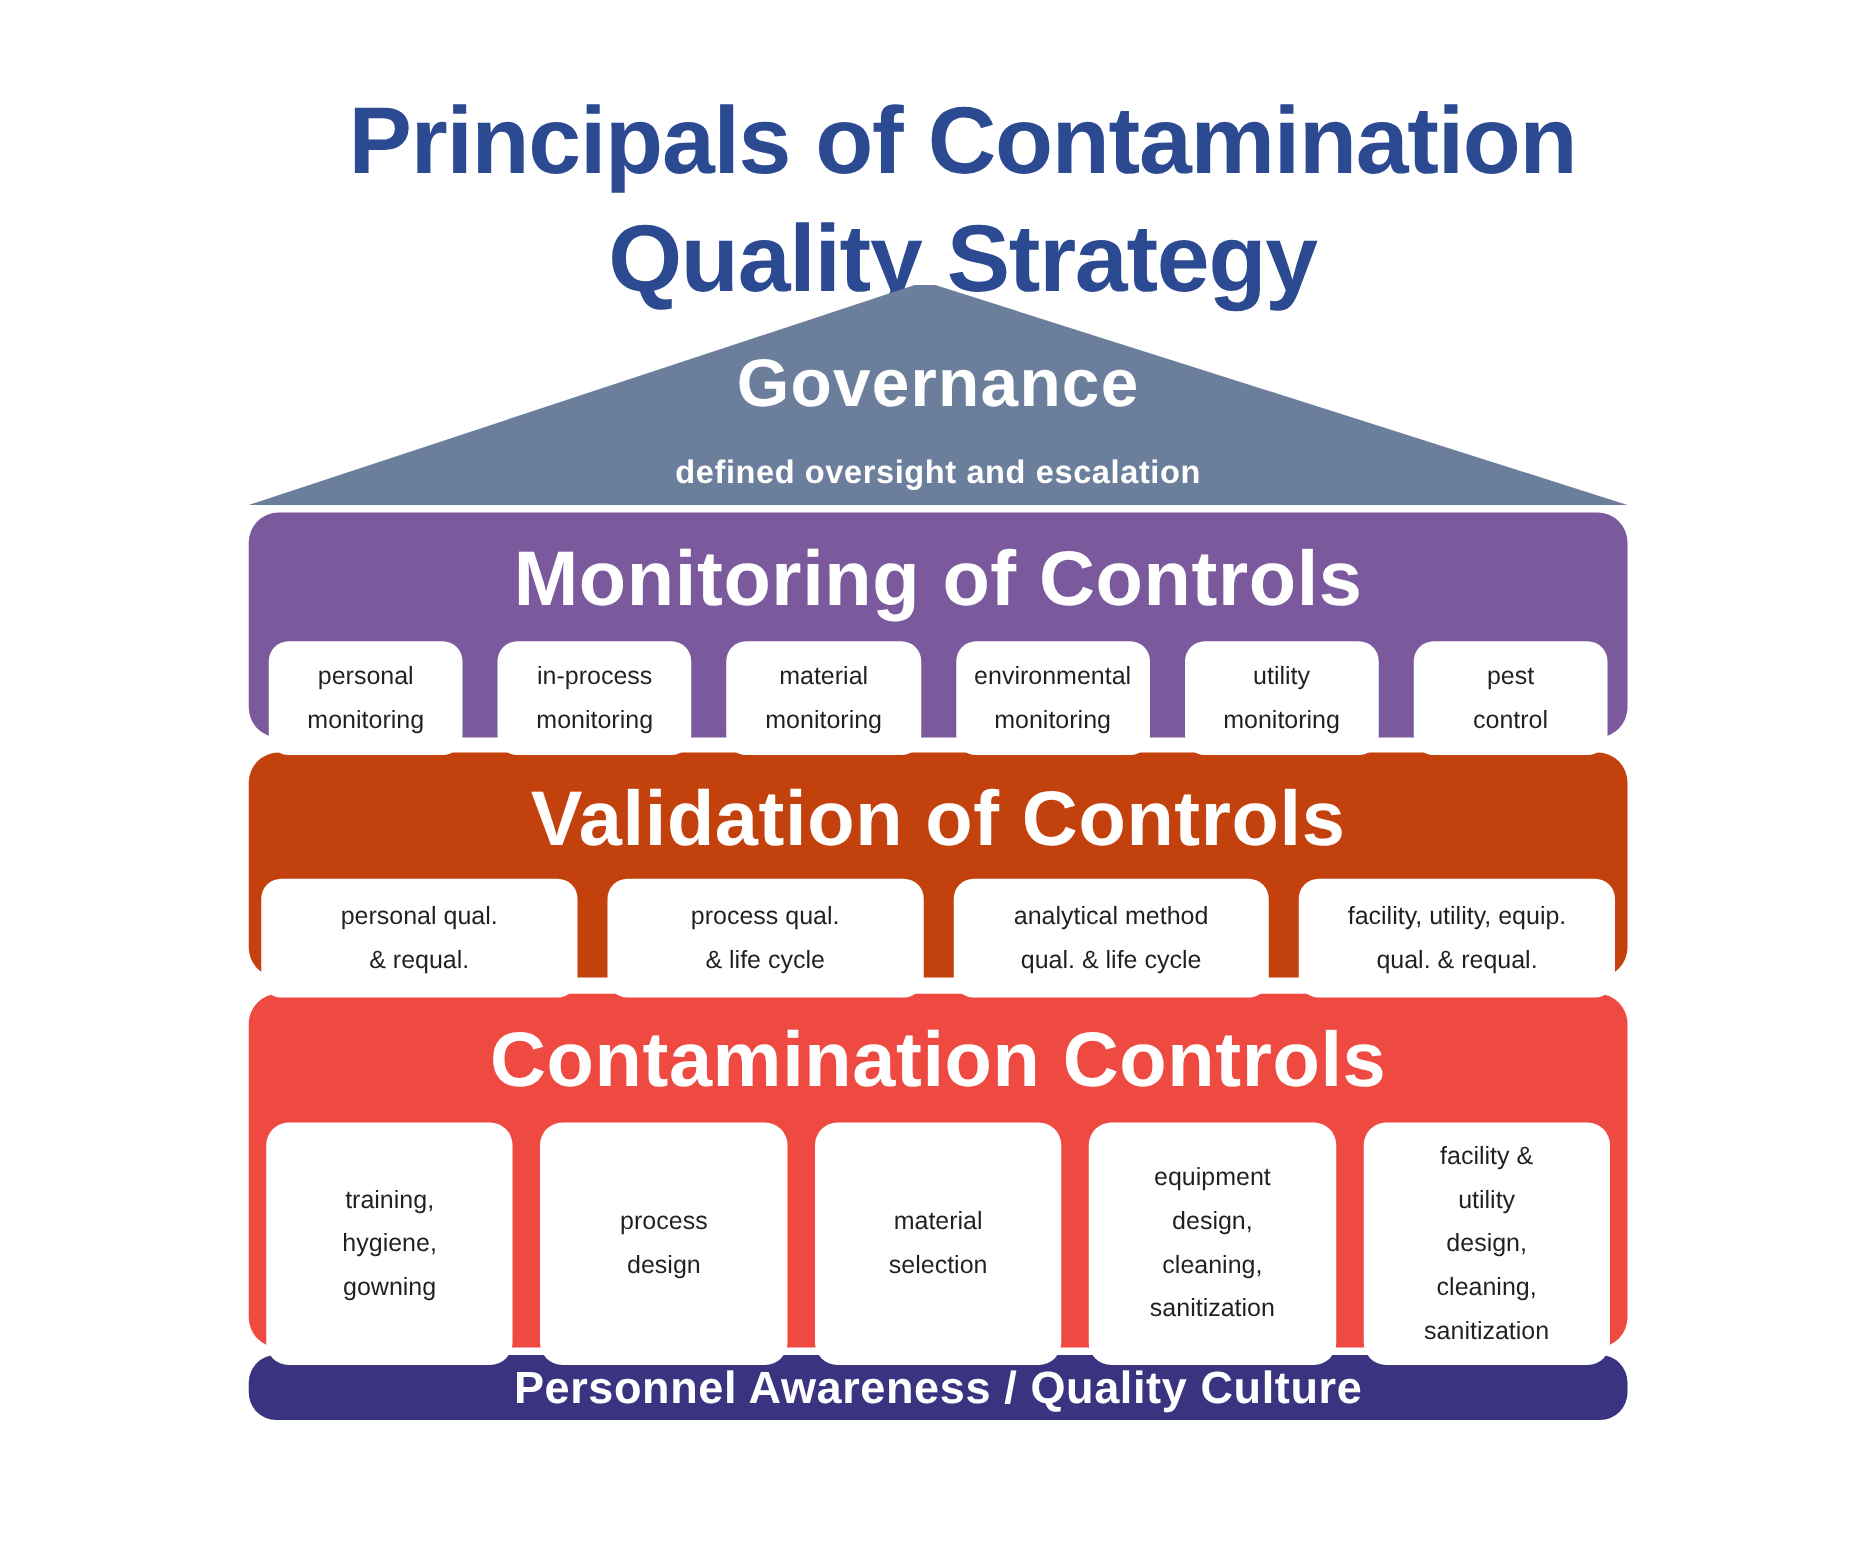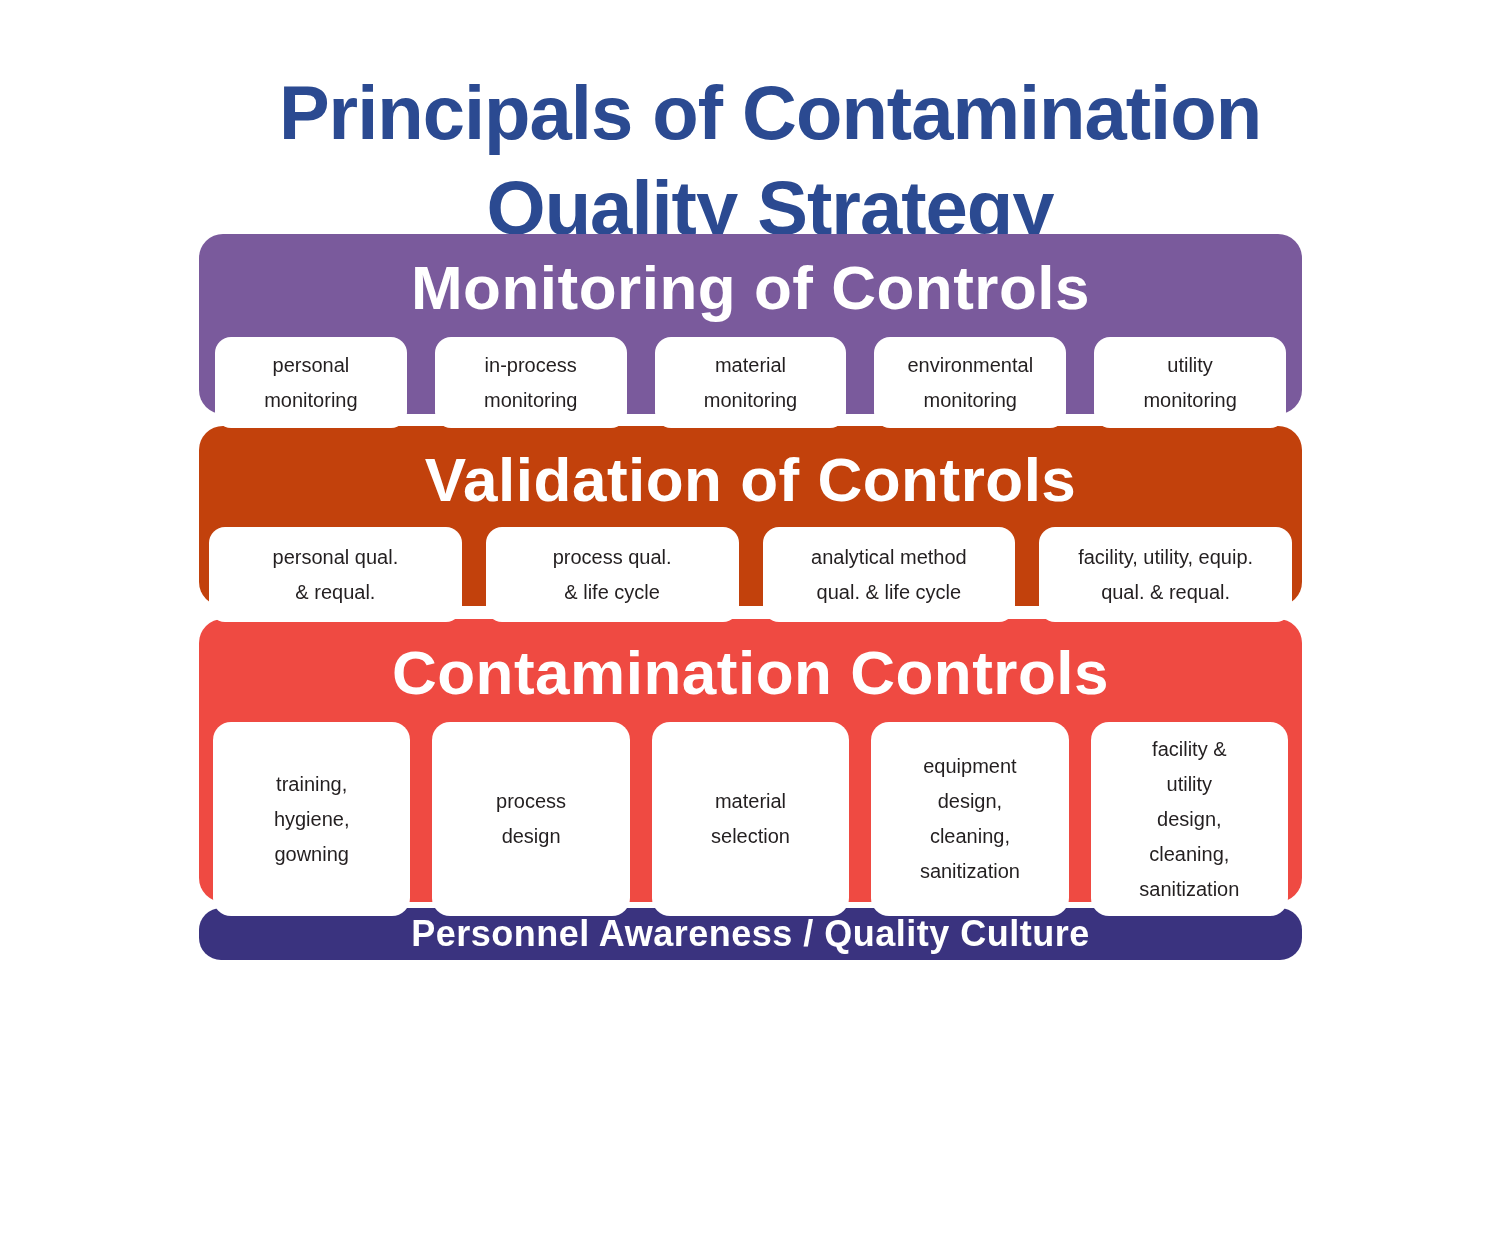--- a/index.html
+++ b/index.html
@@ -129,20 +129,24 @@
 
 <div class="canvas">
 
   <h1 class="title">
     <span style="display:block">Principals of Contamination</span>
     <span style="display:block">Quality Strategy</span>
   </h1>
 
   <div class="stack">
 
+    <div class="roof">
+      <div class="roof-heading">Governance</div>
+      <div class="roof-subheading">defined oversight and escalation</div>
+    </div>
 
     <div class="band band-purple">
       <div class="band-heading">Monitoring of Controls</div>
       <div class="band-boxes">
         <div class="white-box">
           <span class="box-label">personal
 monitoring</span>
         </div>
         <div class="white-box">
           <span class="box-label">in-process
@@ -152,20 +156,24 @@
           <span class="box-label">material
 monitoring</span>
         </div>
         <div class="white-box">
           <span class="box-label">environmental
 monitoring</span>
         </div>
         <div class="white-box">
           <span class="box-label">utility
 monitoring</span>
+        </div>
+        <div class="white-box">
+          <span class="box-label">pest
+control</span>
         </div>
       </div>
     </div>
 
     <div class="band band-green">
       <div class="band-heading">Validation of Controls</div>
       <div class="band-boxes">
         <div class="white-box">
           <span class="box-label">personal qual.
 &amp; requal.</span>

